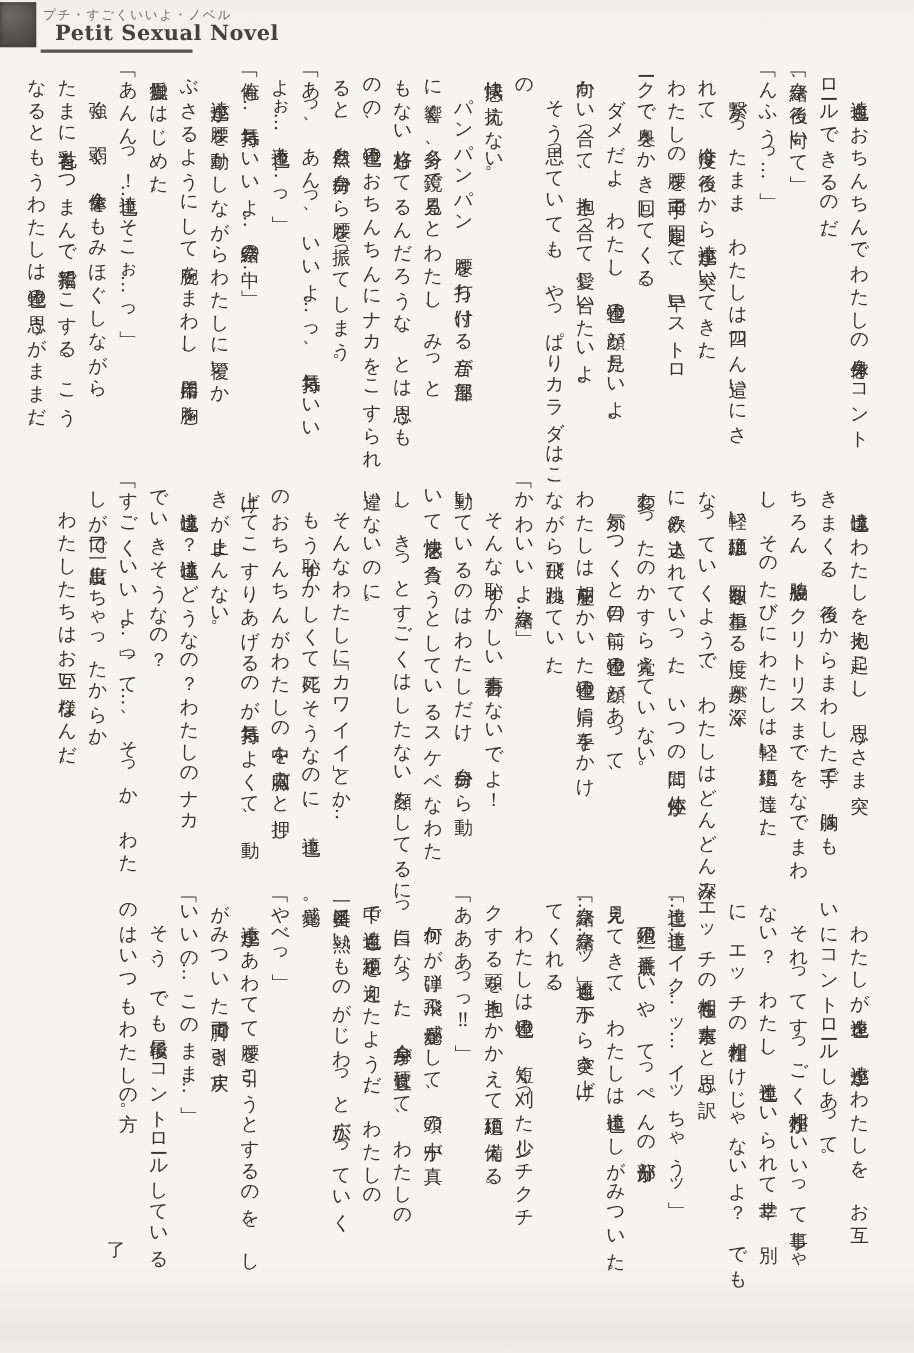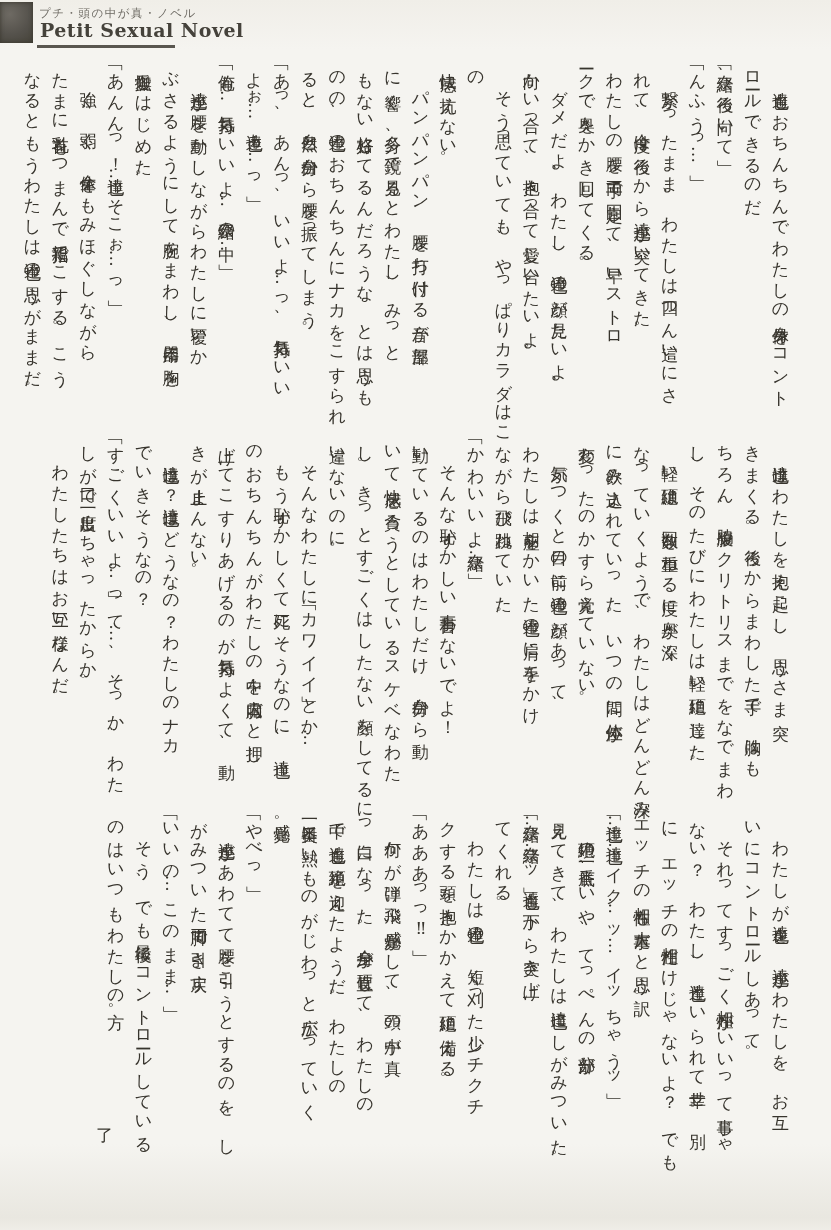--- a/index.html
+++ b/index.html
@@ -22,21 +22,21 @@
     background:
       radial-gradient(circle at 30% 30%, #6e6a63 0%, #55524c 55%, #454239 100%);
     box-shadow:inset 0 0 4px #3a372f;
   }
   .title-jp{
     position:absolute;left:39px;top:6px;
     font-size:11.5px;color:#6d6a63;letter-spacing:1.5px;
     font-family:"DejaVu Sans", sans-serif;
   }
   .title-en{
-    position:absolute;left:40px;top:19px;
+    position:absolute;left:50px;top:19px;
     font-size:19px;font-weight:bold;color:#45423b;letter-spacing:0.5px;
     font-family:"DejaVu Serif", serif;
   }
   .title-rule{
     position:absolute;left:37px;top:45px;
     width:138px;height:2.5px;background:#59564f;
   }
   
   .band{
     position:absolute;right:37px;width:758px;height:378px;
@@ -59,21 +59,21 @@
     font-size:17px;color:#37342d;
     writing-mode:vertical-rl;
   }
 </style>
 </head>
 <body>
 
 <div class="page">
 
   <div class="logo"></div>
-  <div class="title-jp">プチ・頭の中が真・ノベル</div>
+  <div class="title-jp">プチ・すごくいいよ・ノベル</div>
   <div class="title-en">Petit Sexual Novel</div>
   <div class="title-rule"></div>
 
   <section class="band band-1">
       <p>　達也もおちんちんでわたしの身体をコント</p>
       <p>ロールできるのだ。</p>
       <p>「奈緒、後ろ向いて」</p>
       <p>「んふうっ…」</p>
       <p>　繋がったまま、わたしは四つん這いにさ</p>
       <p>れて、今度は後ろから達也が突いてきた。</p>

